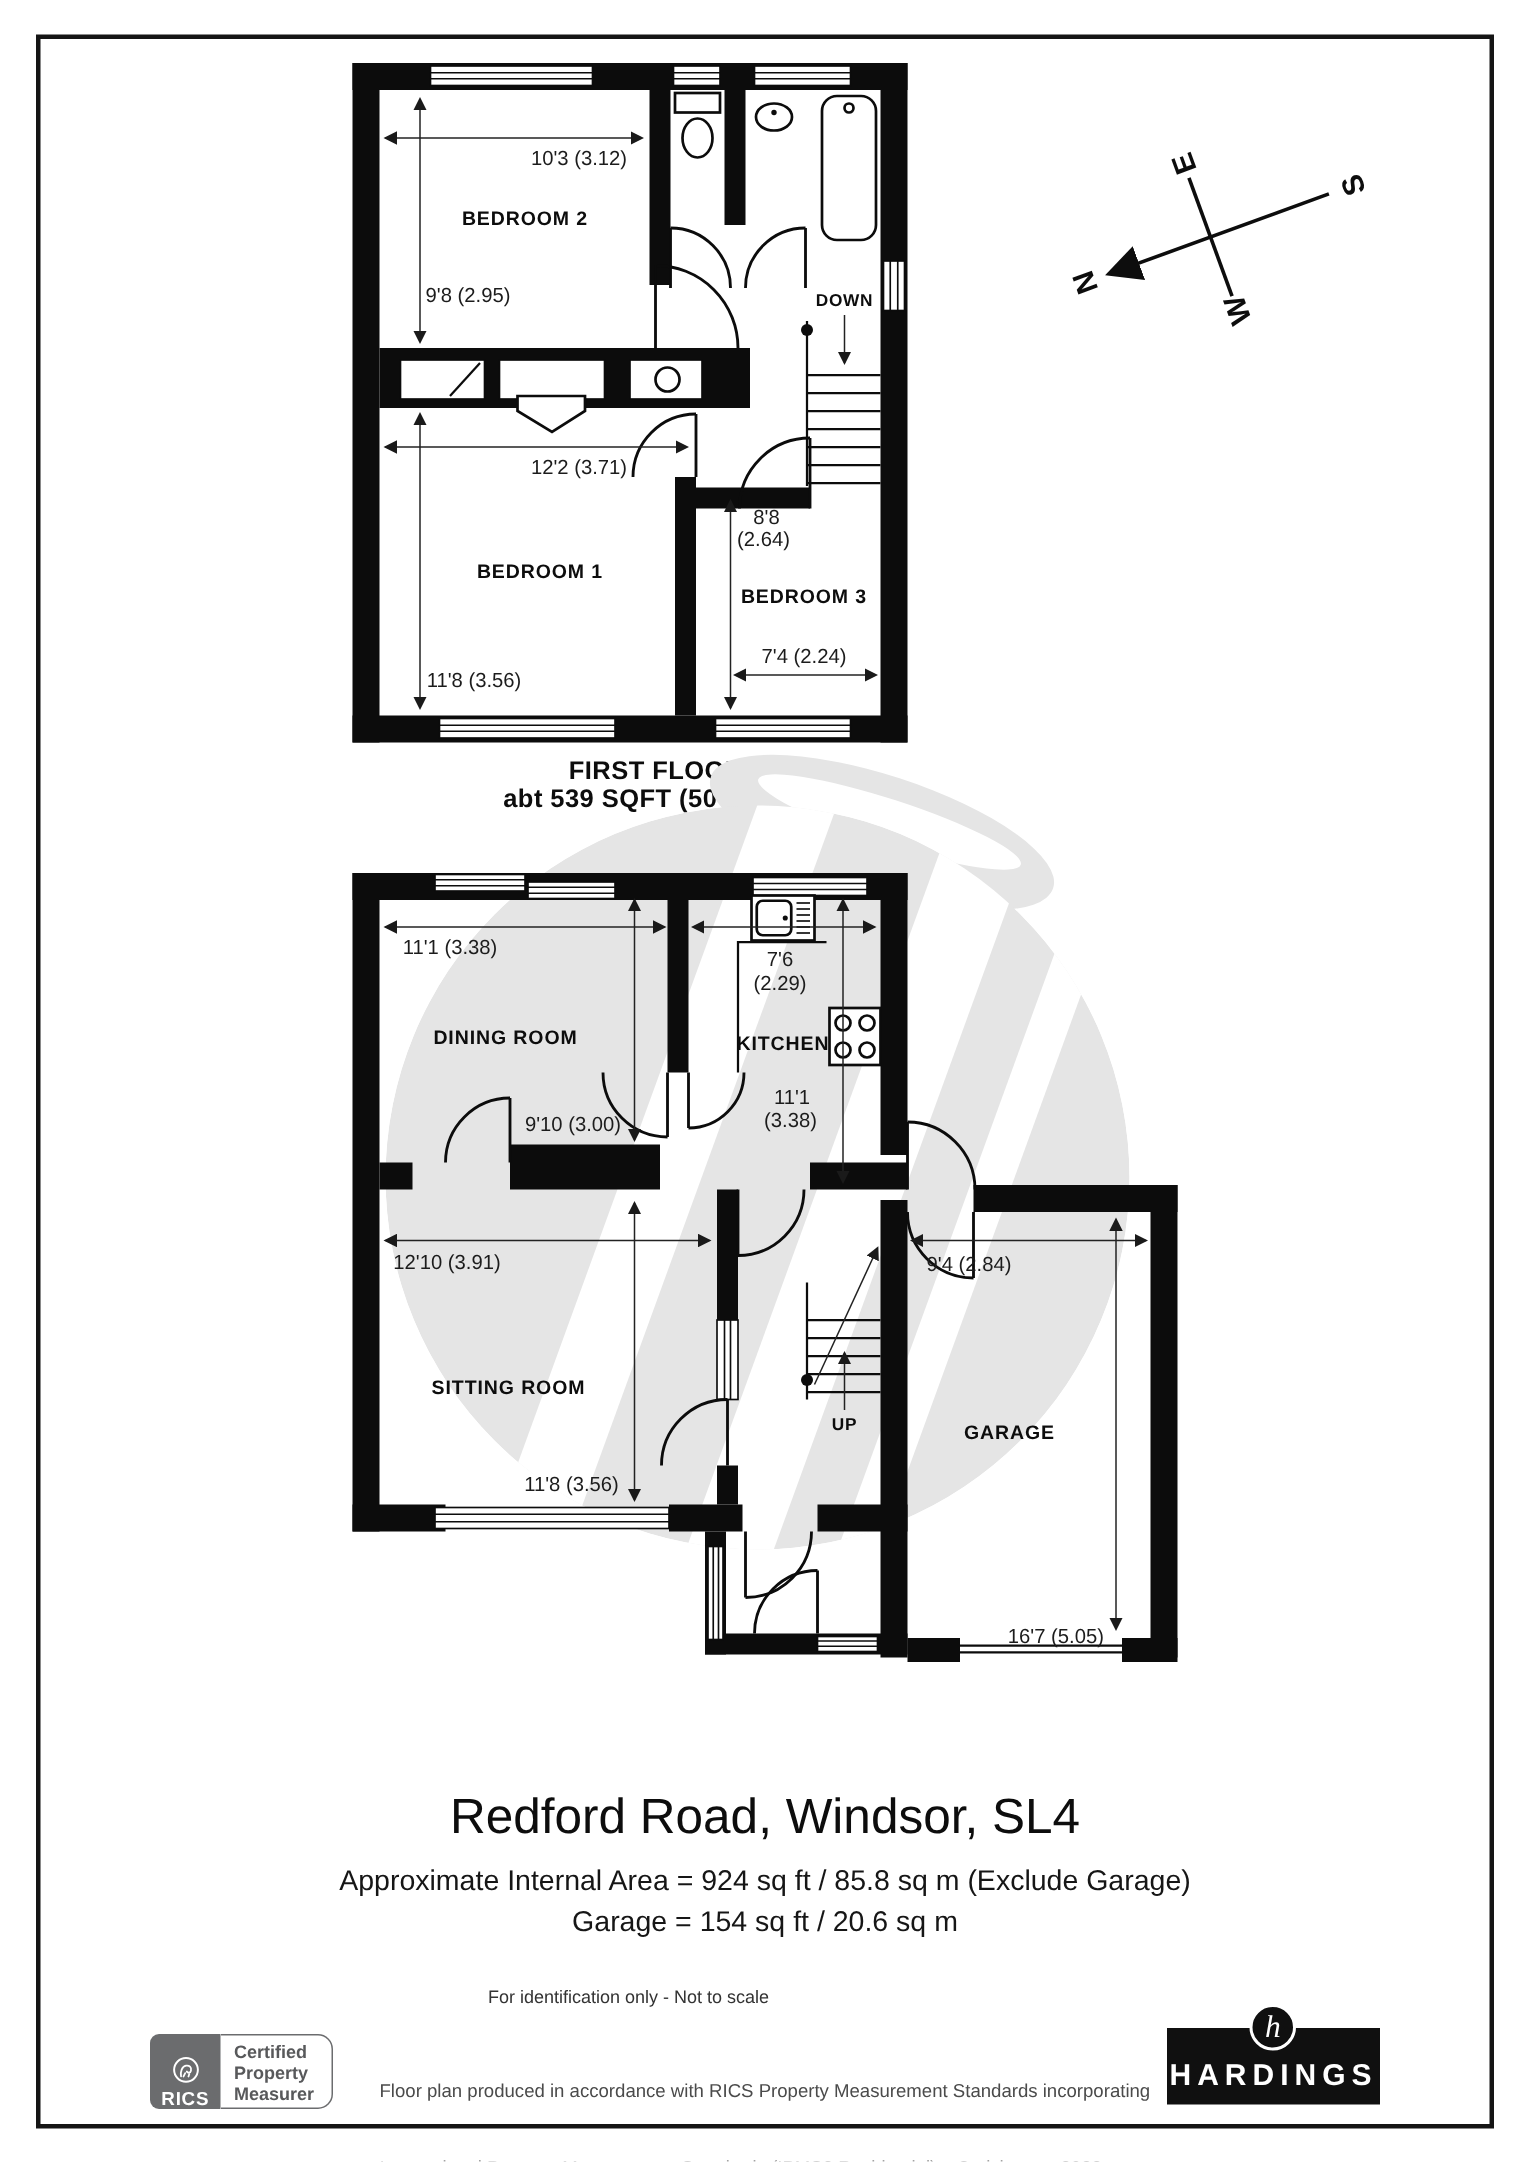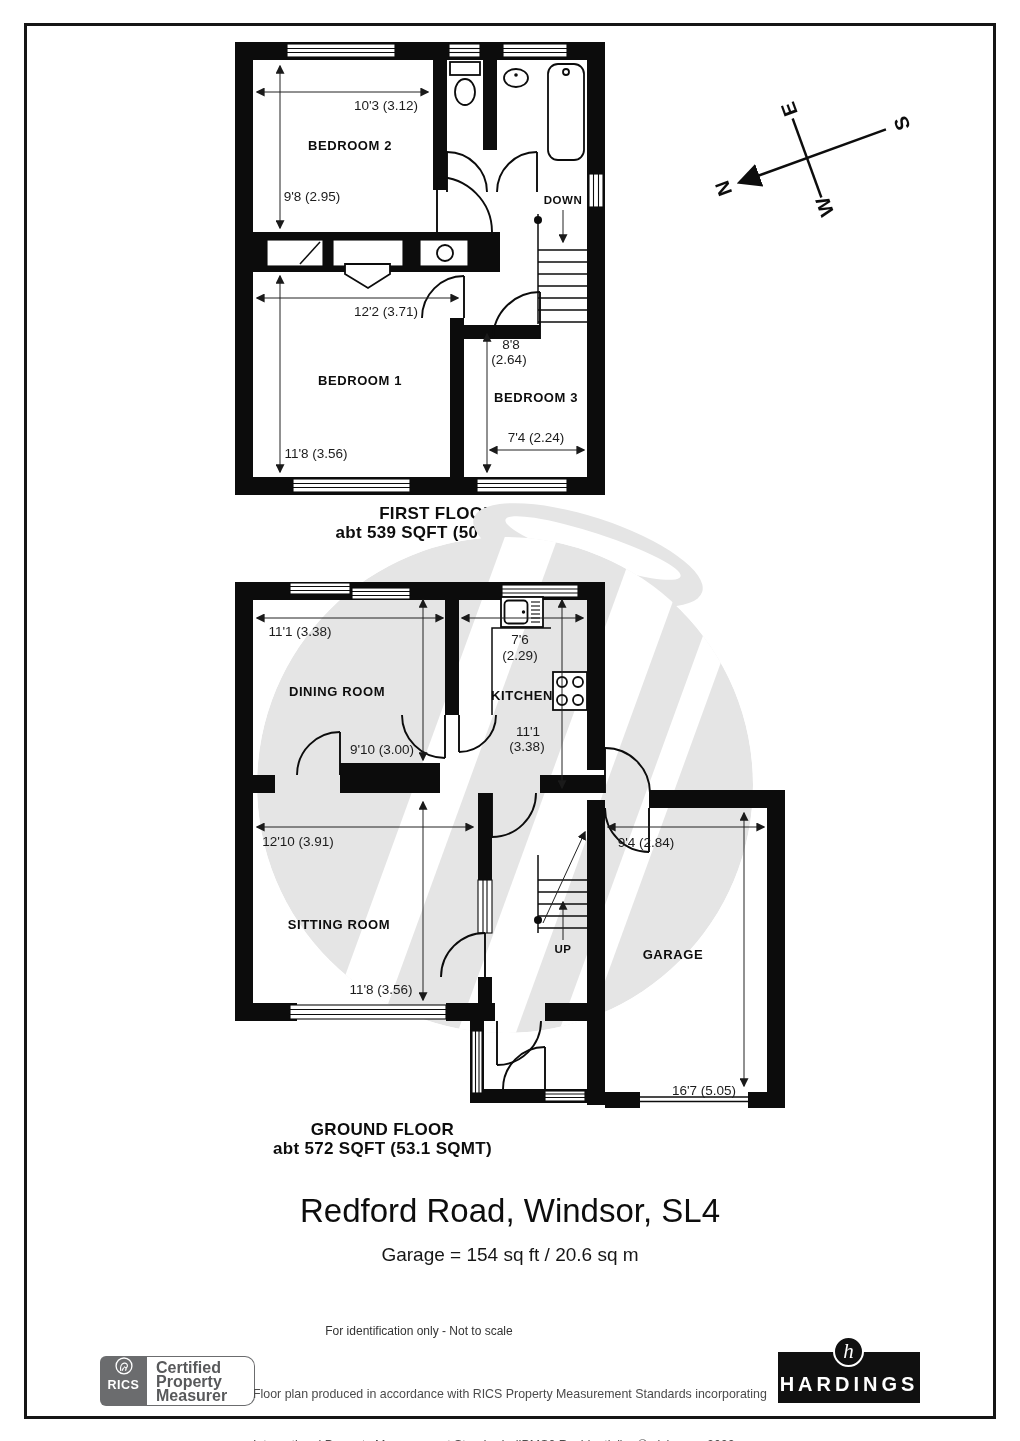--- a/index.html
+++ b/index.html
@@ -20,24 +20,24 @@
   .winl{stroke:#0c0c0c;stroke-width:1.1;fill:none;}
   .compt{font:bold 20px "Liberation Sans",sans-serif;fill:#0d0d0d;text-anchor:middle;}
   
   .caption{font-weight:bold;font-size:17px;line-height:19px;text-align:center;color:#0d0d0d;letter-spacing:.3px;}
   #title{left:0;top:1192px;width:1020px;text-align:center;font-size:33px;font-weight:normal;color:#0d0d0d;}
   #areas{left:0;top:1241px;width:1020px;text-align:center;font-size:19px;line-height:27px;color:#161616;}
   #note{left:0;top:1324px;width:838px;text-align:center;font-size:12px;color:#333;}
   
   #ricsbadge{left:100px;top:1356px;height:50px;display:flex;}
   #ricsbox{width:47px;height:50px;background:#6b6c6e;border-radius:6px 0 0 6px;display:flex;flex-direction:column;
-           align-items:center;justify-content:flex-end;padding-bottom:14px;box-sizing:border-box;}
+           align-items:center;justify-content:flex-end;padding-bottom:0;box-sizing:border-box;}
   #ricsname{color:#fff;font-weight:bold;font-size:12.5px;letter-spacing:.5px;}
-  #certbox{width:108px;height:50px;border:1.5px solid #6b6c6e;border-left:none;border-radius:0 10px 10px 0;
-           box-sizing:border-box;padding:4px 0 0 9px;font-weight:bold;font-size:16px;line-height:14px;color:#58595b;}
+  #certbox{width:75px;height:50px;border:1.5px solid #6b6c6e;border-left:none;border-radius:0 10px 10px 0;
+           box-sizing:border-box;padding:4px 0 0 9px;font-weight:bold;font-size:12px;line-height:14px;color:#58595b;}
   #disclaimer{left:253px;top:1352px;width:515px;font-size:12.4px;line-height:17px;color:#4b4b4b;white-space:pre-wrap;}
   #hardings{left:778px;top:1352px;width:142px;height:51px;background:#101010;text-align:center;}
   #hcircle{position:absolute;left:55px;top:-16px;width:27px;height:27px;border-radius:50%;
            background:#101010;border:2px solid #fff;color:#fff;
            font-family:"Liberation Serif",serif;font-style:italic;font-size:21px;line-height:26px;text-align:center;}
   #hname{color:#fff;font-size:20px;font-weight:bold;letter-spacing:4px;padding-top:21px;
          font-family:"Liberation Sans",sans-serif;}
 </style>
 </head>
 <body>
@@ -303,27 +303,24 @@
       <text class="dimt" x="508" y="595" style="text-anchor:end">16'7 (5.05)</text>
     </g>
     <g>
       <text class="room" x="109" y="196">DINING ROOM</text>
       <text class="room" x="294" y="200">KITCHEN</text>
       <text class="room" x="111" y="429">SITTING ROOM</text>
       <text class="room" x="445" y="459">GARAGE</text>
     </g>
   </svg>
 
-  <div class="abs caption" style="left:230px;top:1120px;width:305px;">
-    <div>GROUND FLOOR</div>
-    <div>abt 572 SQFT (53.1 SQMT)</div>
-  </div>
 
   <div id="title" class="abs">Redford Road, Windsor, SL4</div>
   <div id="areas" class="abs">
+    <div>Approximate Internal Area = 924 sq ft / 85.8 sq m (Exclude Garage)</div>
     <div>Garage = 154 sq ft / 20.6 sq m</div>
   </div>
   <div id="note" class="abs">For identification only - Not to scale</div>
 
   <div id="ricsbadge" class="abs">
     <div id="ricsbox">
       <svg width="22" height="22" viewBox="0 0 20 20">
         <circle cx="10" cy="9" r="7.2" fill="none" stroke="#fff" stroke-width="1.2"></circle>
         <path d="M7 13c-.5-3 .5-6 3-6.5 2-.4 3.5 1 3 3-.4 1.6-2 1.5-2.5.5M8.5 13l1-2m2 2l.5-1.5" fill="none" stroke="#fff" stroke-width="1.1" stroke-linecap="round"></path>
       </svg>

